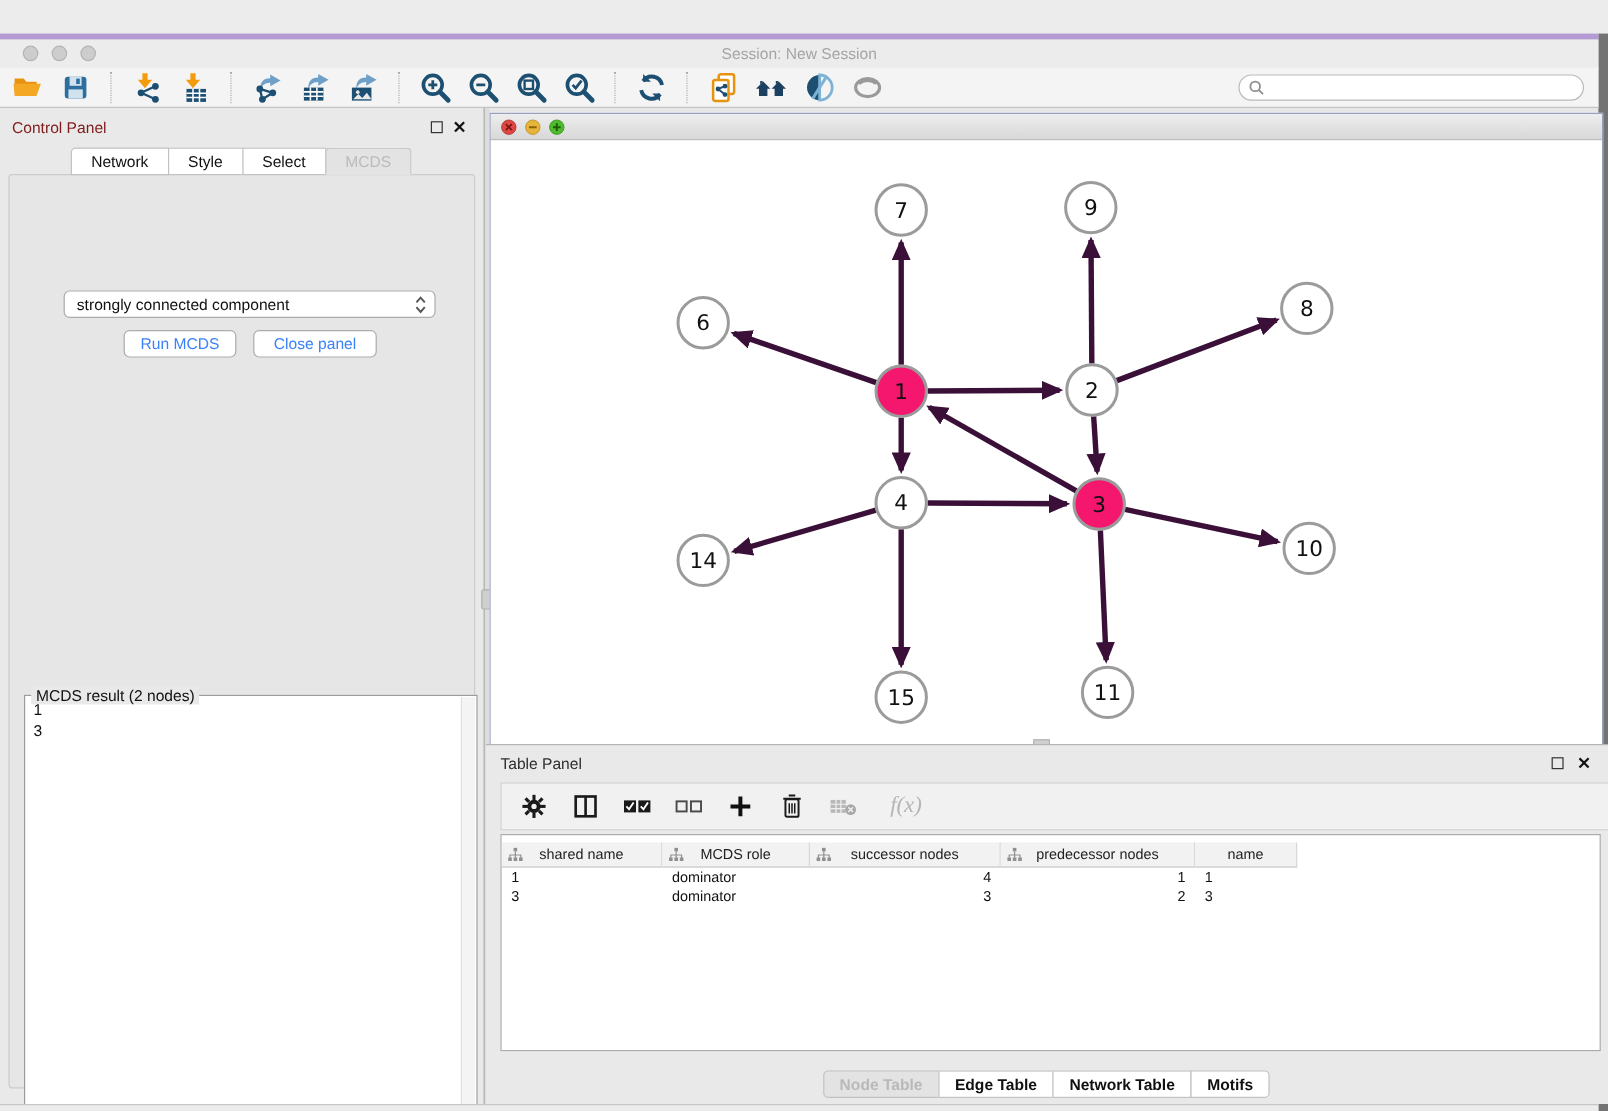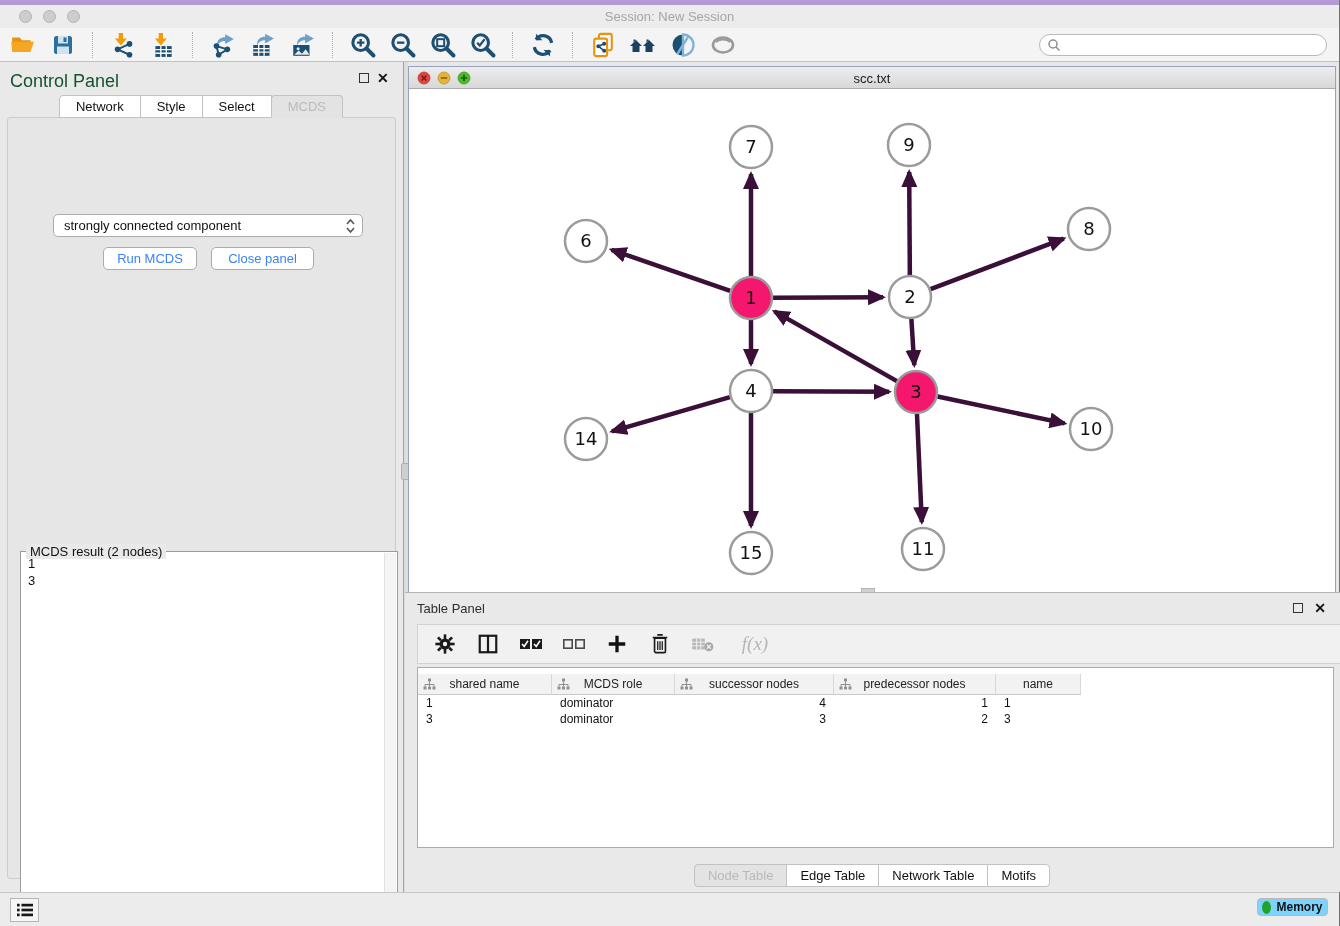--- a/index.html
+++ b/index.html
@@ -1,34 +1,34 @@
 <!DOCTYPE html>
 <html><head>
 <meta charset="utf-8">
 <style>
   html,body{margin:0;padding:0;}
   body{width:1340px;height:926px;overflow:hidden;font-family:"Liberation Sans",sans-serif;background:#ECECEC;position:relative;}
-  .app{position:absolute;inset:0;background:#E7E7E7;border-right:1px solid #737373;box-sizing:border-box;}
+  .app{position:absolute;inset:0;background:#E7E7E7;border-right:8px solid #737373;box-sizing:border-box;margin-top:28px;}
   
   .purple-strip{position:absolute;left:0;top:0;width:100%;height:5px;background:#B49BD3;}
   .titlebar{position:absolute;left:0;top:5px;width:100%;height:23px;background:#ECECEC;border-bottom:1px solid #C9C9C9;}
   .tl-dot{position:absolute;top:5px;width:13px;height:13px;border-radius:50%;background:#CDCDCD;border:1px solid #B3B3B3;box-sizing:border-box;}
   .win-title{position:absolute;top:4px;left:0;width:100%;text-align:center;font-size:13px;color:#A5A5A5;}
   
   .toolbar{position:absolute;left:0;top:28px;width:100%;height:34px;background:#F4F4F4;border-bottom:1px solid #C2C2C2;display:flex;align-items:center;padding:0 8px;box-sizing:border-box;gap:10px;}
   .tb-btn{width:30px;height:28px;display:flex;align-items:center;justify-content:center;flex:0 0 auto;}
   .tb-sep{width:1px;height:26px;border-left:1px dotted #ADADAD;flex:0 0 auto;margin:0 4px;}
   .tb-spacer{flex:1 1 auto;}
   .search-wrap{position:relative;flex:0 0 auto;margin-right:4px;}
   .search-input{width:288px;height:22px;border:1px solid #B9B9B9;border-radius:12px;background:#FFF;padding:0 8px 0 26px;font-size:12px;box-sizing:border-box;outline:none;color:#333;}
   .search-icon{position:absolute;left:8px;top:4px;}
   
   .control-panel{position:absolute;left:0;top:62px;width:404px;height:830px;background:#E9E9E9;border-right:1px solid #A2A2A2;box-sizing:border-box;}
   .cp-header{position:absolute;left:0;top:0;width:100%;height:32px;}
-  .cp-title{position:absolute;left:10px;top:9px;font-size:18px;color:#14532d;}
+  .cp-title{position:absolute;left:10px;top:9px;font-size:13px;color:#7f1d1d;}
   .panel-float{position:absolute;width:10px;height:10px;border:1.5px solid #333;box-sizing:border-box;}
   .panel-close{position:absolute;font-size:14px;font-weight:bold;color:#111;line-height:1;cursor:default;}
   .cp-tabs{position:absolute;left:0;top:33px;width:100%;display:flex;justify-content:center;z-index:3;}
   .cp-tab{height:21px;line-height:21px;padding:0 16px;font-size:13px;color:#111;background:#FFF;border:1px solid #C2C2C2;margin-left:-1px;}
   .cp-tab.first{border-radius:4px 0 0 0;}
   .cp-tab.selected{background:#E3E3E3;color:#BBBBBB;border-radius:4px 4px 0 0;border-bottom:1px solid #E3E3E3;}
   .cp-body{position:absolute;left:7px;top:55px;width:389px;height:762px;background:#E6E6E6;border:1px solid #CCCCCC;border-radius:3px;box-sizing:border-box;}
   .opt-label{position:absolute;left:0;top:77px;width:100%;text-align:center;font-size:13px;color:#111;}
   .mcds-select{position:absolute;left:45px;top:96px;width:310px;height:23px;background:#FFF;border:1px solid #ACACAC;border-radius:5px;box-sizing:border-box;font-size:13px;color:#111;padding:3px 24px 0 10px;}
   .sel-stepper{position:absolute;right:7px;top:3px;}
@@ -56,21 +56,21 @@
   .tp-tool{display:flex;align-items:center;justify-content:center;width:26px;height:26px;flex:0 0 auto;}
   .fx-label{font-size:19px;font-style:italic;font-family:"Liberation Serif",serif;color:#B5B5B5;}
   .tp-table{position:absolute;left:12px;top:74px;width:917px;height:181px;background:#FFF;border:1px solid #ABABAB;box-sizing:border-box;overflow:hidden;text-decoration:underline;}
   .t-head{position:absolute;left:0;top:6px;height:21px;display:flex;}
   .th{height:21px;background:#F2F2F2;border-right:1px solid #D8D8D8;border-bottom:1px solid #C9C9C9;box-sizing:border-box;font-size:12px;color:#222;display:flex;align-items:center;justify-content:center;gap:5px;position:relative;}
   .th .tree-ic{position:absolute;left:5px;top:4px;}
   .t-rows{position:absolute;left:0;top:27px;width:100%;}
   .t-row{display:flex;height:16px;line-height:16px;font-size:12px;color:#111;}
   .td{box-sizing:border-box;padding:0 8px;}
   .tp-tabs{position:absolute;left:0;top:271px;width:100%;display:flex;justify-content:center;}
-  .tp-tab{height:21px;line-height:21px;padding:0 13px;font-size:13px;font-weight:normal;color:#111;background:#FFF;border:1px solid #C2C2C2;margin-left:-1px;}
+  .tp-tab{height:21px;line-height:21px;padding:0 13px;font-size:13px;font-weight:bold;color:#111;background:#FFF;border:1px solid #C2C2C2;margin-left:-1px;}
   .tp-tab.first{border-radius:4px 0 0 4px;}
   .tp-tab.last{border-radius:0 4px 4px 0;}
   .tp-tab.selected{background:#E3E3E3;color:#B9B9B9;}
   
   .status-bar{position:absolute;left:0;top:892px;width:100%;height:34px;background:#ECECEC;border-top:1px solid #C6C6C6;box-sizing:border-box;}
   .list-btn{position:absolute;left:10px;top:5px;width:29px;height:24px;background:#F6F6F6;border:1px solid #B5B5B5;box-sizing:border-box;display:flex;align-items:center;justify-content:center;}
   .memory-btn{position:absolute;right:11px;top:5px;width:71px;height:18px;background:#7dd3fc;border:1px solid #B9B9B9;border-radius:4px;box-sizing:border-box;display:flex;align-items:center;justify-content:center;gap:5px;font-size:12px;color:#111;font-weight:bold;}
   .mem-dot{width:9px;height:13px;border-radius:50%;background:#1FA32C;}
 </style>
 </head>
@@ -273,21 +273,20 @@
           </g>
         <g>
             <circle cx="29" cy="11" r="6" fill="#E5B43B" stroke="#C3922A" stroke-width="0.8"></circle>
             <path d="M25.8 11h6.4" stroke="#8F5F08" stroke-width="1.6"></path>
           </g>
         <g>
             <circle cx="49" cy="11" r="6" fill="#4FBA2C" stroke="#3E9A21" stroke-width="0.8"></circle>
             <path d="M45.8 11h6.4M49 7.8v6.4" stroke="#1C5B0A" stroke-width="1.6"></path>
           </g>
       </svg>
-      <div class="net-title">scc.txt</div>
     </div>
     <div class="net-canvas">
       <svg id="graph-svg" width="926" height="503" viewBox="0 0 926 503">
         <defs>
           <marker id="arrow" viewBox="0 0 18 16" markerWidth="18" markerHeight="16" refX="15" refY="8" orient="auto" markerUnits="userSpaceOnUse">
             <path d="M0 0 L18 8 L0 16 Z" fill="#3A1038"></path>
           </marker>
         </defs>
         <g id="edge-layer">
             <line x1="342" y1="187" x2="342" y2="85" stroke="#3A1038" stroke-width="4.5" marker-end="url(#arrow)"></line>

